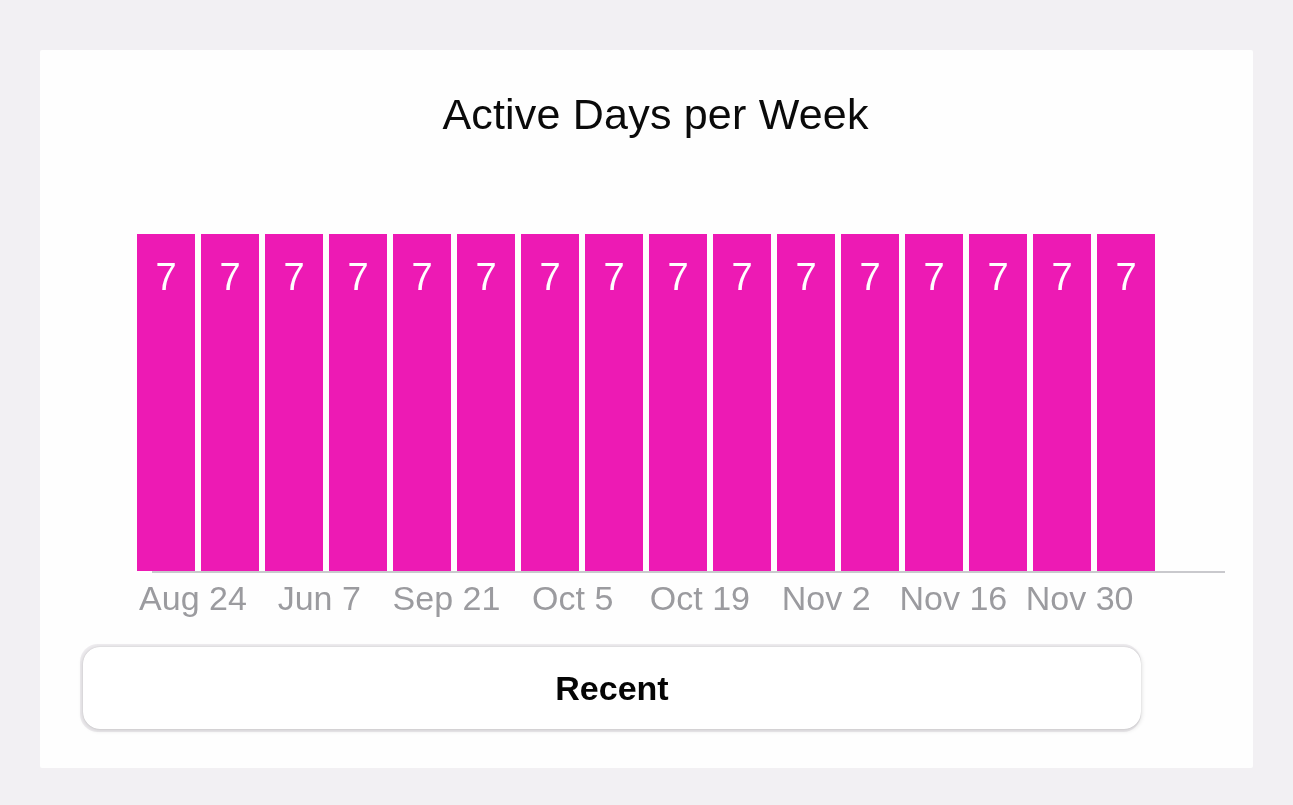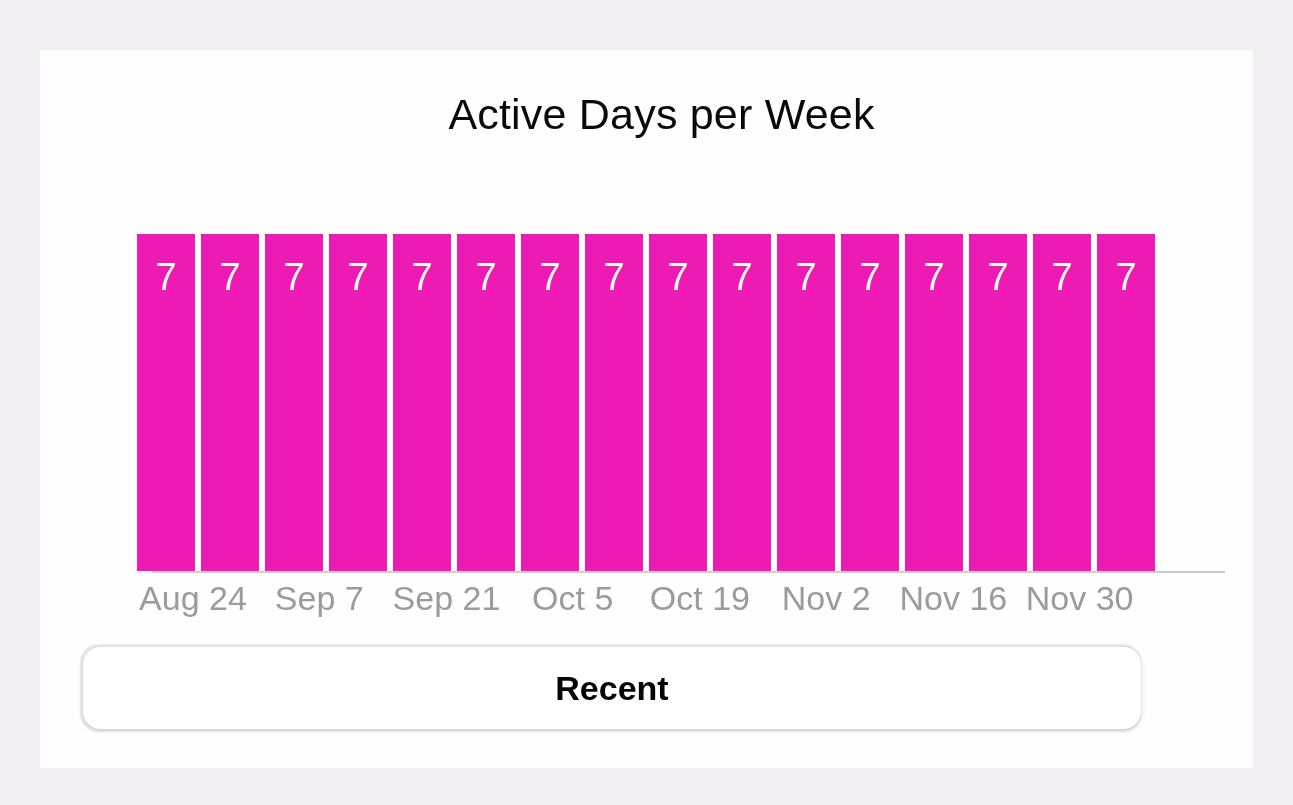--- a/index.html
+++ b/index.html
@@ -19,21 +19,21 @@
     left: 40px;
     top: 50px;
     width: 1213px;
     height: 718px;
     background: #fefefe;
     border-radius: 2px;
   }
 
   #chart-title {
     position: absolute;
-    left: 15px;
+    left: 9px;
     top: 40px;
     width: 1213px;
     text-align: center;
     font-size: 43px;
     color: #0a0a0a;
     font-weight: 400;
     letter-spacing: 0.2px;
   }
 
   
@@ -202,21 +202,21 @@
         </div>
         <div class="bar">
           <span class="bar-value">7</span>
         </div>
       </div>
 
     <div id="axis-line"></div>
 
     <div id="tick-labels">
         <div class="tick-label" style="left: 5.5%;">Aug 24</div>
-        <div class="tick-label" style="left: 17.9%;">Sep 7</div>
+        <div class="tick-label" style="left: 17.9%;">Jun 7</div>
         <div class="tick-label" style="left: 30.4%;">Sep 21</div>
         <div class="tick-label" style="left: 42.8%;">Oct 5</div>
         <div class="tick-label" style="left: 55.3%;">Oct 19</div>
         <div class="tick-label" style="left: 67.7%;">Nov 2</div>
         <div class="tick-label" style="left: 80.2%;">Nov 16</div>
         <div class="tick-label" style="left: 92.6%;">Nov 30</div>
       </div>
 
   </div>
 

